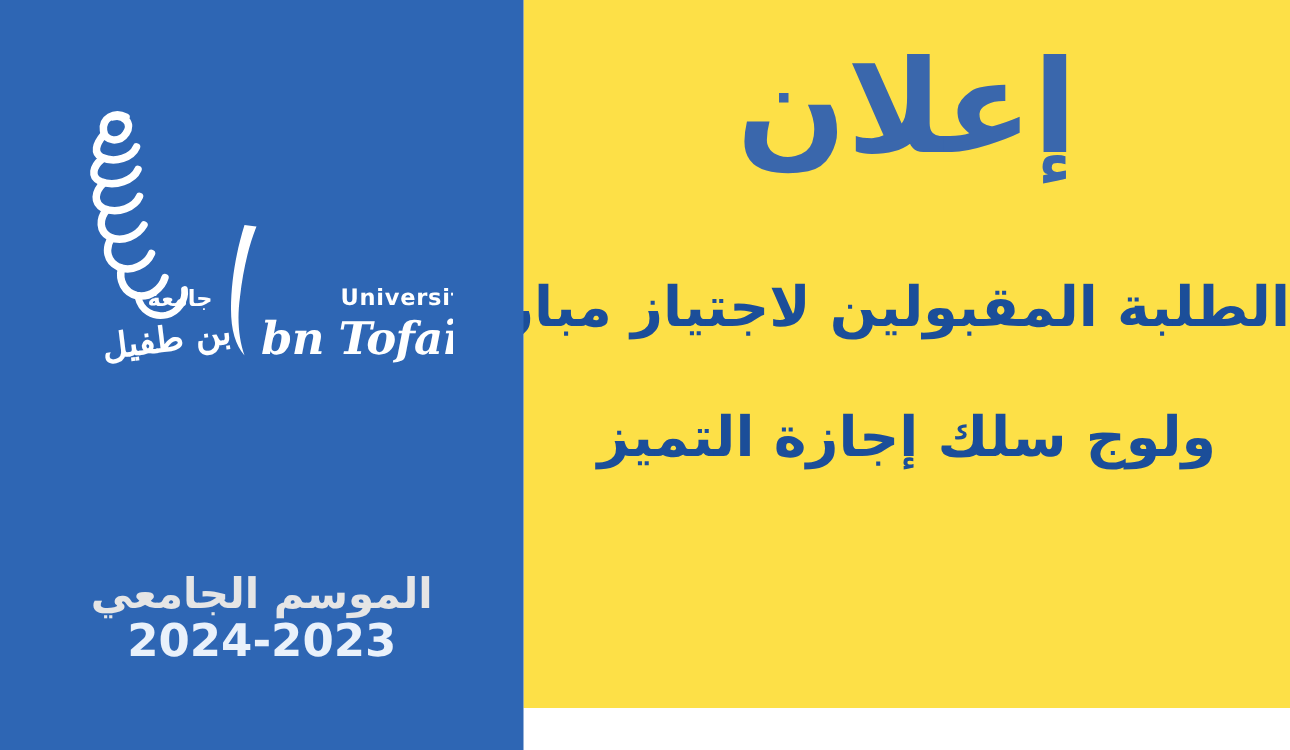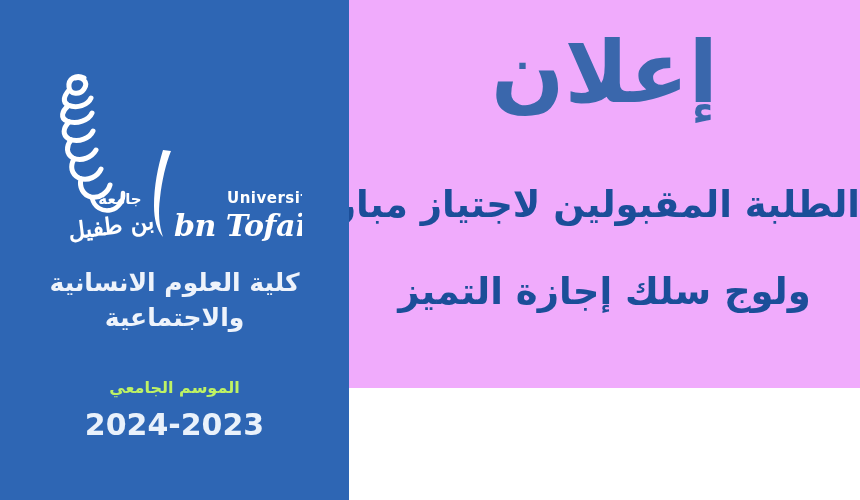--- a/index.html
+++ b/index.html
@@ -21,22 +21,22 @@
     height: 500px;
     display: flex;
     flex-direction: row;
     background: #ffffff;
   }
 
   
   .left-panel {
     position: relative;
     width: 511px;
-    height: 388px;
-    background: #f0abfc;
+    height: 472px;
+    background: #fde047;
     box-sizing: border-box;
     flex: 0 0 511px;
   }
 
   .announce-title {
     position: absolute;
     top: 14px;
     left: 0;
     width: 511px;
     text-align: center;
@@ -133,32 +133,31 @@
   .season-text {
     position: absolute;
     top: 378px;
     left: 0;
     width: 349px;
     text-align: center;
     direction: rtl;
   }
   .season-label {
     display: block;
-    color: #bef264;
-    font-family: "DejaVu Sans", "Liberation Sans", sans-serif;
-    font-weight: bold;
-    font-size: 16px;
+    color: #e5e5e5;
+    font-family: "DejaVu Sans", "Liberation Sans", sans-serif;
+    font-weight: bold;
+    font-size: 28px;
     line-height: 1.25;
     white-space: nowrap;
     direction: rtl;
     unicode-bidi: embed;
   }
   .season-year {
     display: block;
-    margin-top: 12px;
     color: #e9f1fb;
     font-family: "DejaVu Sans", "Liberation Sans", sans-serif;
     font-weight: bold;
     font-size: 30px;
     line-height: 1;
     direction: ltr;
     unicode-bidi: embed;
     white-space: nowrap;
   }
 </style>
@@ -201,24 +200,20 @@
         <text x="98" y="142" text-anchor="middle" font-family="DejaVu Sans, Liberation Sans, sans-serif" font-size="15" font-weight="bold" fill="#ffffff" letter-spacing="3" direction="rtl">جامعة</text>
 
         <text x="90" y="172" text-anchor="middle" font-family="DejaVu Serif, Liberation Serif, serif" font-size="23" font-weight="bold" fill="#ffffff" direction="rtl" transform="rotate(-7 90 172)">بن طفيل</text>
 
         <text x="205" y="141" font-family="DejaVu Sans, Liberation Sans, sans-serif" font-size="15" font-weight="bold" fill="#ffffff" letter-spacing="0.5" direction="ltr">Université</text>
 
         <text x="152" y="174" font-family="DejaVu Serif, Liberation Serif, serif" font-size="30" font-style="italic" font-weight="bold" fill="#ffffff" letter-spacing="-0.5" direction="ltr">bn Tofaïl</text>
       </svg>
     </div>
 
-    <div class="faculty-text">
-      <span class="faculty-line">كلية العلوم الانسانية</span>
-      <span class="faculty-line">والاجتماعية</span>
-    </div>
 
     <div class="season-text">
       <span class="season-label">الموسم الجامعي</span>
       <span class="season-year">2024-2023</span>
     </div>
 
   </div>
 
 </div>
 

